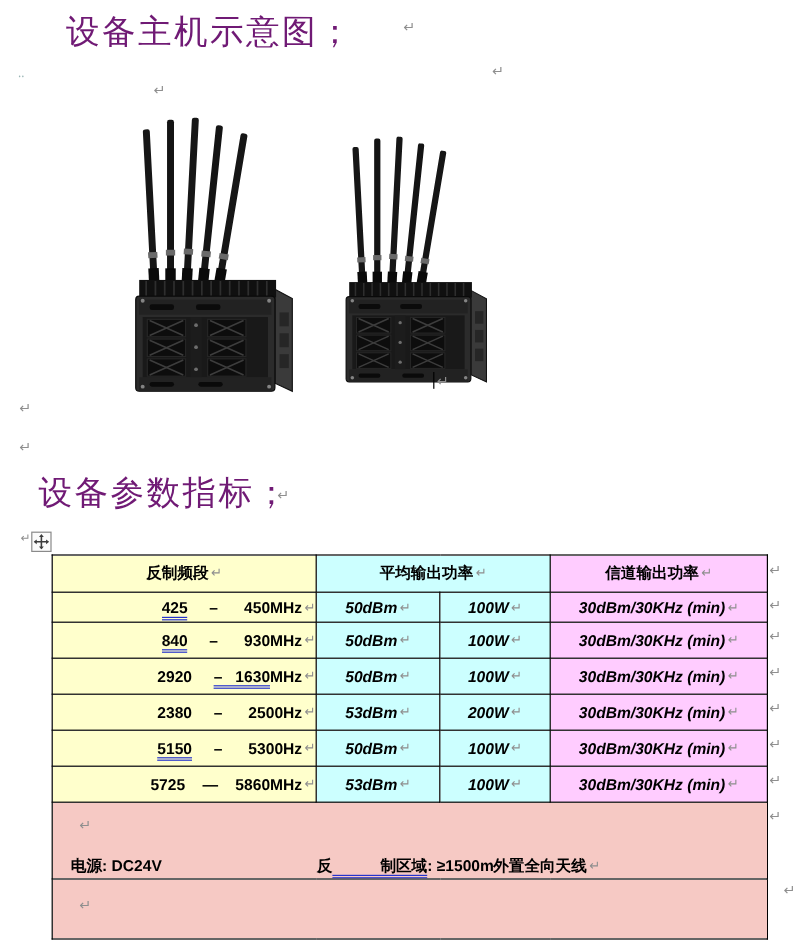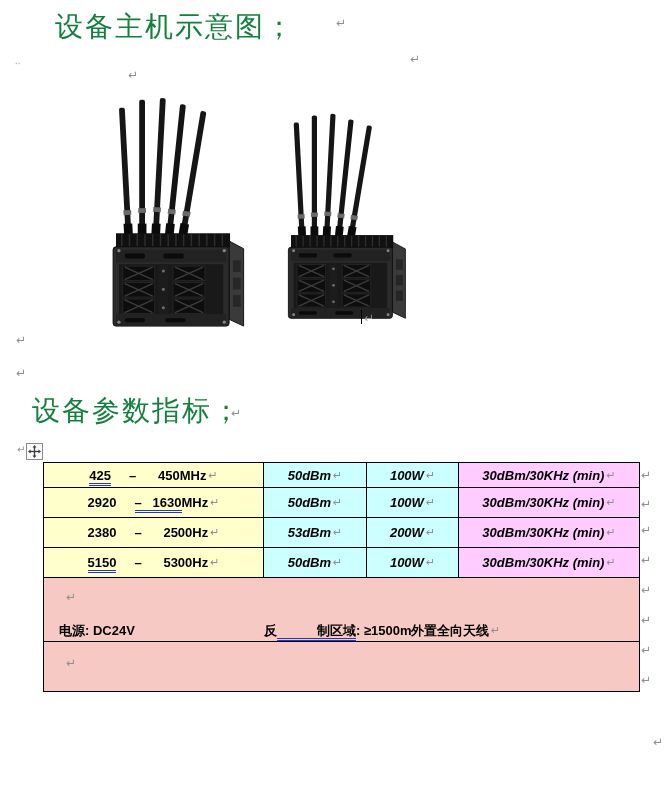--- a/index.html
+++ b/index.html
@@ -4,34 +4,34 @@
 <style>
   html,body{margin:0;padding:0;}
   body{
     width:669px;height:787px;position:relative;background:#ffffff;overflow:hidden;
     font-family:"Liberation Sans",sans-serif;
   }
   .abs{position:absolute;}
   
   .doc-title{
     font-family:"DejaVu Serif","Liberation Serif",serif;
-    font-size:28px;color:#15803d;letter-spacing:2px;white-space:pre;
+    font-size:28px;color:#701a75;letter-spacing:2px;white-space:pre;
   }
   
   .pm{color:#8f8f8f;font-size:12px;font-weight:normal;font-family:"DejaVu Sans",sans-serif;}
   .pm-inline{margin-left:2px;position:relative;top:-1px;font-size:11px;}
   .tiny-dots{color:#9ab5b5;font-size:10px;letter-spacing:1px;}
   .text-cursor{width:1px;height:14px;background:#000;}
   
   table.spec{
     border-collapse:collapse;table-layout:fixed;
     font-family:"Liberation Sans",sans-serif;font-weight:bold;font-size:13px;color:#000;
   }
   table.spec td{border:1px solid #000;padding:0;vertical-align:middle;overflow:hidden;}
-  td.c-freq{text-align:center;padding-left:8px;white-space:pre;}
+  td.c-freq{text-align:right;padding-left:8px;white-space:pre;}
   td.c-mid,td.c-ch{text-align:center;font-style:italic;}
   td.c-head{text-align:center;font-size:13px;}
   .bg-yellow{background:#FFFFCC;}
   .bg-cyan{background:#CCFFFF;}
   .bg-pink{background:#FFCCFF;}
   .bg-salmon{background:#F6C9C4;}
   .udbl:not(:empty){border-bottom:3px double #2633CC;}
   .uzone{border-bottom:3px double #2633CC;padding-left:40px;}
   td.c-footer{position:relative;}
   .f-power{position:absolute;left:15px;top:44px;white-space:pre;}
@@ -191,28 +191,39 @@
 </div>
 
 <table class="spec abs" style="left:43px;top:462px;width:596px;">
   <colgroup>
       <col style="width:220px">
       <col style="width:103px">
       <col style="width:92px">
       <col style="width:181px">
     </colgroup>
   <tbody>
+      <tr style="height:31px">
+    <td class="c-head bg-yellow"><span>反制频段</span><span class="pm pm-inline">↵</span></td>
+    <td class="c-head bg-cyan" colspan="2"><span>平均输出功率</span><span class="pm pm-inline">↵</span></td>
+    <td class="c-head bg-pink"><span>信道输出功率</span><span class="pm pm-inline">↵</span></td>
+  </tr>
 
   <tr style="height:25px">
     <td class="c-freq bg-yellow"><span></span><span class="udbl">425</span><span>     –      450MHz</span><span class="pm pm-inline">↵</span></td>
     <td class="c-mid bg-cyan"><span>50dBm</span><span class="pm pm-inline">↵</span></td>
     <td class="c-mid bg-cyan"><span>100W</span><span class="pm pm-inline">↵</span></td>
     <td class="c-ch bg-pink"><span>30dBm/30KHz (min)</span><span class="pm pm-inline">↵</span></td>
   </tr>
 
+  <tr style="height:30px">
+    <td class="c-freq bg-yellow"><span></span><span class="udbl">840</span><span>     –      930MHz</span><span class="pm pm-inline">↵</span></td>
+    <td class="c-mid bg-cyan"><span>50dBm</span><span class="pm pm-inline">↵</span></td>
+    <td class="c-mid bg-cyan"><span>100W</span><span class="pm pm-inline">↵</span></td>
+    <td class="c-ch bg-pink"><span>30dBm/30KHz (min)</span><span class="pm pm-inline">↵</span></td>
+  </tr>
 
   <tr style="height:30px">
     <td class="c-freq bg-yellow"><span>2920     </span><span class="udbl">–   1630</span><span>MHz</span><span class="pm pm-inline">↵</span></td>
     <td class="c-mid bg-cyan"><span>50dBm</span><span class="pm pm-inline">↵</span></td>
     <td class="c-mid bg-cyan"><span>100W</span><span class="pm pm-inline">↵</span></td>
     <td class="c-ch bg-pink"><span>30dBm/30KHz (min)</span><span class="pm pm-inline">↵</span></td>
   </tr>
 
   <tr style="height:30px">
     <td class="c-freq bg-yellow"><span>2380     –      2500Hz</span><span class="udbl"></span><span></span><span class="pm pm-inline">↵</span></td>
@@ -221,20 +232,26 @@
     <td class="c-ch bg-pink"><span>30dBm/30KHz (min)</span><span class="pm pm-inline">↵</span></td>
   </tr>
 
   <tr style="height:30px">
     <td class="c-freq bg-yellow"><span></span><span class="udbl">5150</span><span>     –      5300Hz</span><span class="pm pm-inline">↵</span></td>
     <td class="c-mid bg-cyan"><span>50dBm</span><span class="pm pm-inline">↵</span></td>
     <td class="c-mid bg-cyan"><span>100W</span><span class="pm pm-inline">↵</span></td>
     <td class="c-ch bg-pink"><span>30dBm/30KHz (min)</span><span class="pm pm-inline">↵</span></td>
   </tr>
 
+  <tr style="height:30px">
+    <td class="c-freq bg-yellow"><span>5725    —    5860MHz</span><span class="udbl"></span><span></span><span class="pm pm-inline">↵</span></td>
+    <td class="c-mid bg-cyan"><span>53dBm</span><span class="pm pm-inline">↵</span></td>
+    <td class="c-mid bg-cyan"><span>100W</span><span class="pm pm-inline">↵</span></td>
+    <td class="c-ch bg-pink"><span>30dBm/30KHz (min)</span><span class="pm pm-inline">↵</span></td>
+  </tr>
 
   <tr style="height:64px">
     <td class="c-footer bg-salmon" colspan="4">
       <span class="pm f-pm1">↵</span>
       <span class="f-power">电源: DC24V</span>
       <span class="f-zone"><span>反</span><span class="uzone">制区域</span><span>: ≥1500m</span></span>
       <span class="f-ant"><span>外置全向天线</span><span class="pm pm-inline">↵</span></span>
     </td>
   </tr>
 

